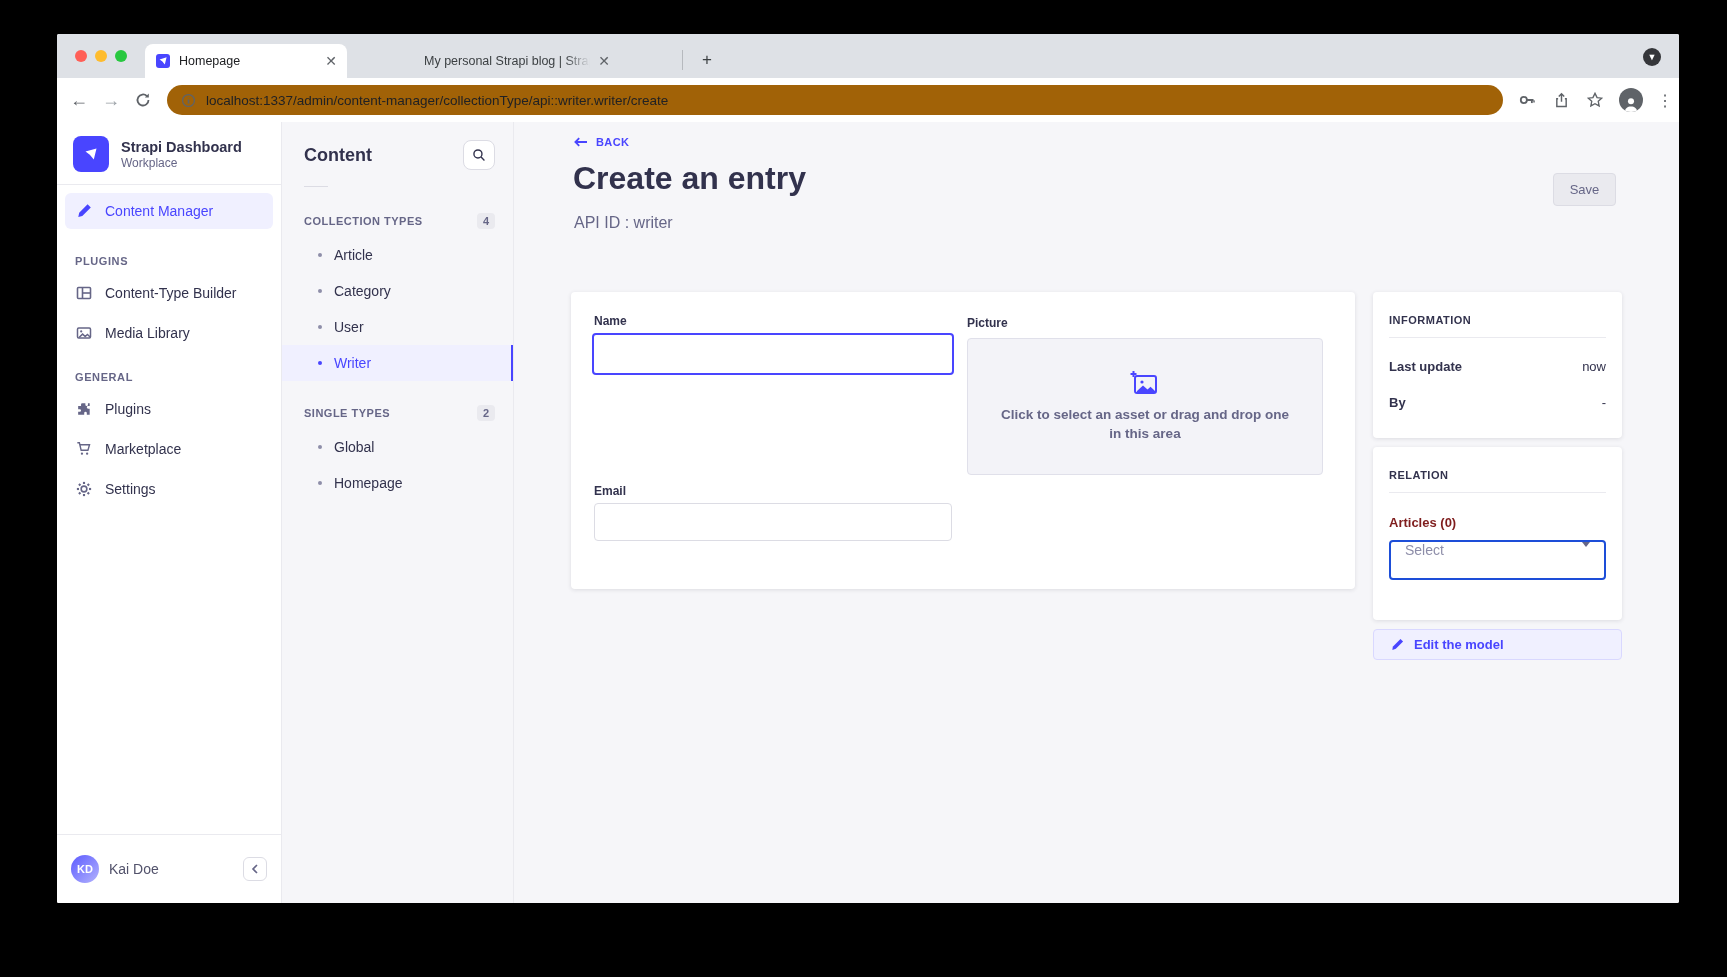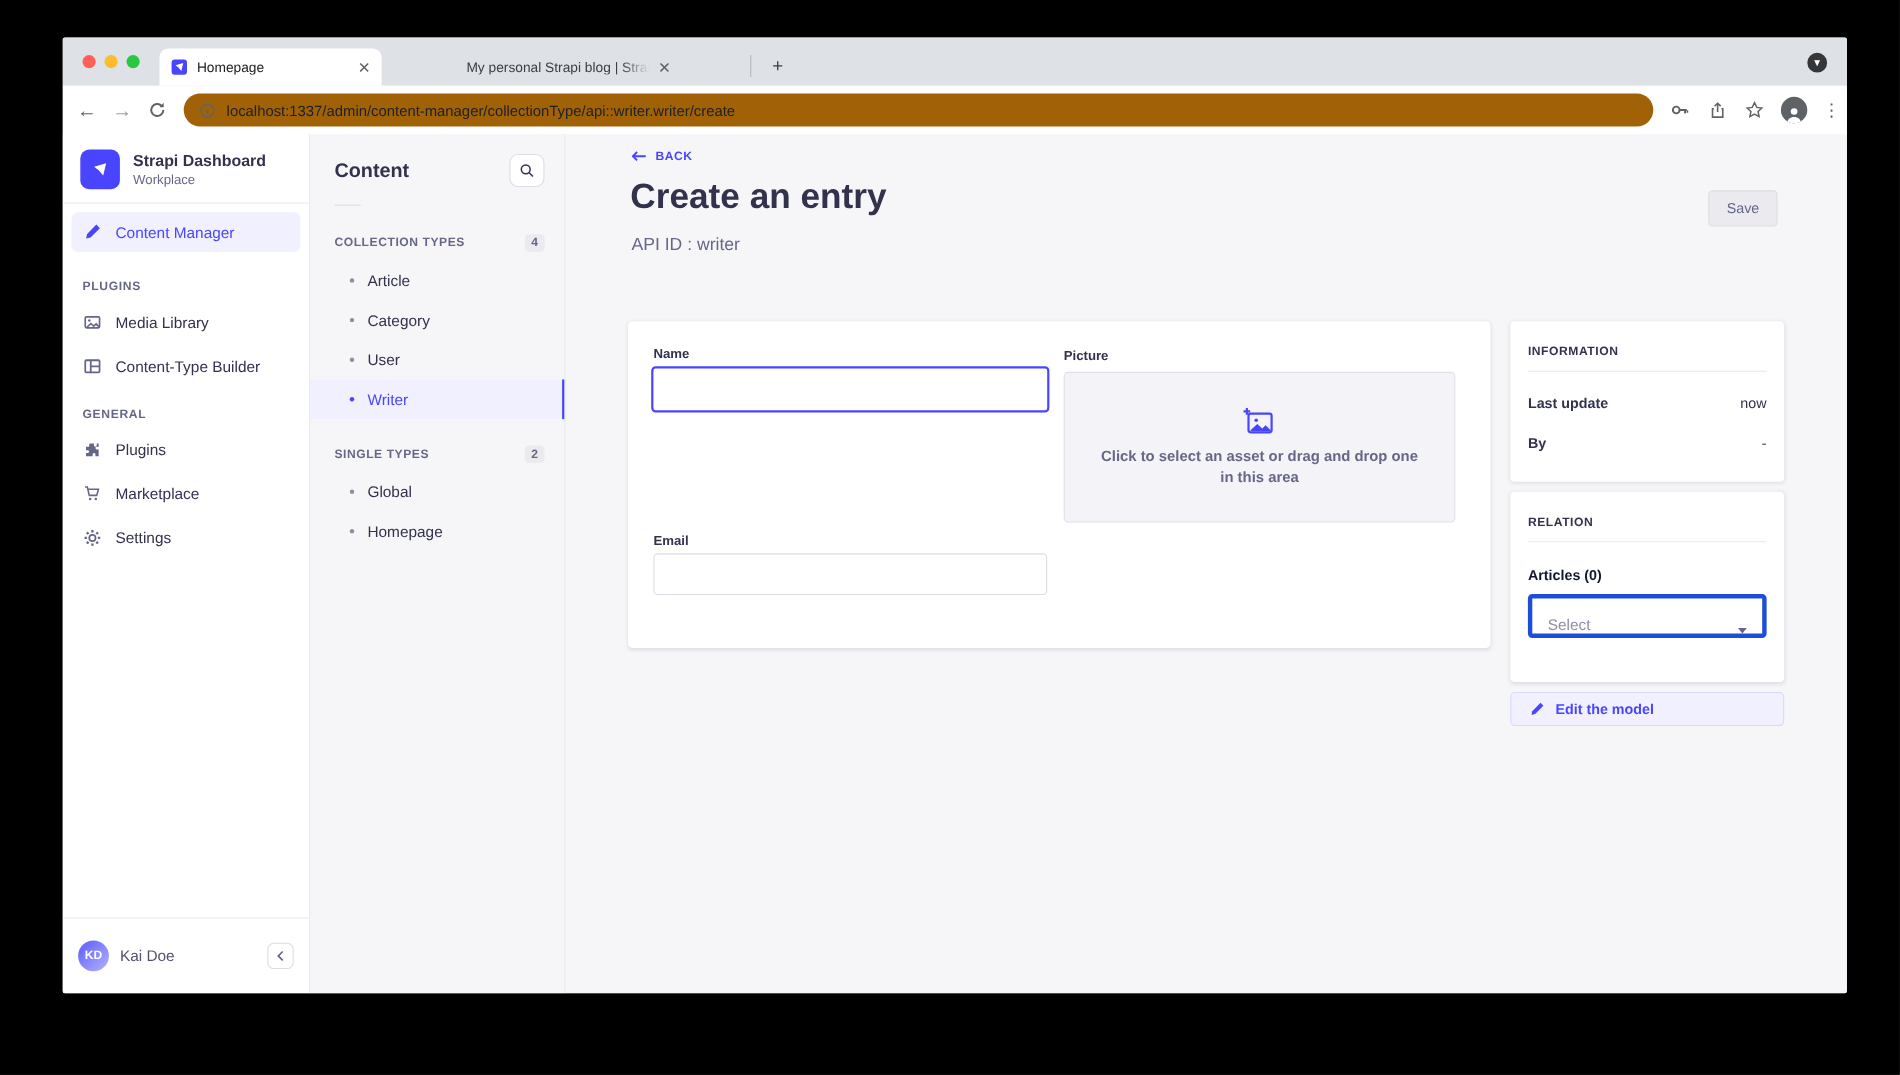--- a/index.html
+++ b/index.html
@@ -110,23 +110,23 @@
 
   
   .rpanel-card { position:absolute; left:859px; width:249px; background:#fff; border-radius:4px; box-shadow:0 1px 4px rgba(33,33,52,.12); padding:0 16px; }
   .rp-info { top:170px; height:146px; }
   .rp-relation { top:325px; height:173px; }
   .rp-title { font-size:11px; font-weight:bold; letter-spacing:.5px; color:#32324d; padding-top:22px; }
   .rp-rule { height:1px; background:#eaeaef; margin-top:11px; }
   .rp-row { display:flex; justify-content:space-between; align-items:center; margin-top:21px; font-size:13px; }
   .rp-row .rp-label { font-weight:bold; color:#32324d; }
   .rp-row .rp-value { color:#32324d; }
-  .rel-field-label { font-size:13px; font-weight:bold; color:#0f172a; margin-top:22px; }
-  .rel-select { margin-top:10px; height:40px; background:#fff; border:4px solid #1d4ed8; border-radius:4px;
-     display:flex; align-items:flex-end; justify-content:space-between; padding:0 14px; font-size:14px; color:#8e8ea9; }
+  .rel-field-label { font-size:13px; font-weight:bold; color:#7f1d1d; margin-top:22px; }
+  .rel-select { margin-top:10px; height:40px; background:#fff; border:2px solid #1d4ed8; border-radius:4px;
+     display:flex; align-items:flex-start; justify-content:space-between; padding:0 14px; font-size:14px; color:#8e8ea9; }
   .caret-down { width:0; height:0; border-left:4px solid transparent; border-right:4px solid transparent; border-top:5px solid #666687; }
   .panel-btn { position:absolute; left:859px; width:249px; height:31px; background:#f0f0ff; border:1px solid #d9d8ff;
      border-radius:4px; display:flex; align-items:center; gap:10px; padding:0 16px; color:#4945ff; font-size:13px; font-weight:bold; }
   .pb-edit { top:507px; }
   .pb-configure { top:549px; }
   .pb-icon { width:14px; height:14px; display:flex; align-items:center; justify-content:center; color:#4945ff; flex:0 0 auto; }
 
   svg { display:block; }
 </style>
 </head>
@@ -235,37 +235,37 @@
             <svg width="16" height="16" viewBox="0 0 16 16" fill="currentColor">
                 <path d="M11.6 1.2l3.2 3.2-8.5 8.5-4 1 .9-4.1 8.4-8.6zM10.5 4l1.6 1.6"></path>
               </svg>
           </span>
           <span>Content Manager</span>
         </div>
 
         <div class="sb-section">PLUGINS</div>
         <div class="sb-item">
           <span class="nicon">
+            <svg width="16" height="16" viewBox="0 0 16 16" fill="none" stroke="currentColor" stroke-width="1.6">
+                <rect x="1.5" y="2.5" width="13" height="11" rx="1"></rect>
+                <line x1="6.5" y1="2.5" x2="6.5" y2="13.5"></line>
+                <line x1="6.5" y1="8" x2="14.5" y2="8"></line>
+              </svg>
+          </span>
+          <span>Content-Type Builder</span>
+        </div>
+        <div class="sb-item">
+          <span class="nicon">
             <svg width="16" height="16" viewBox="0 0 16 16" fill="none" stroke="currentColor" stroke-width="1.5">
                 <rect x="1.5" y="3" width="13" height="10" rx="1.2"></rect>
                 <circle cx="5.2" cy="6.4" r="1.1" fill="currentColor" stroke="none"></circle>
                 <path d="M3 12.5l3.6-3.4 2.6 2.4 2.2-2 3 2.8"></path>
               </svg>
           </span>
           <span>Media Library</span>
-        </div>
-        <div class="sb-item">
-          <span class="nicon">
-            <svg width="16" height="16" viewBox="0 0 16 16" fill="none" stroke="currentColor" stroke-width="1.6">
-                <rect x="1.5" y="2.5" width="13" height="11" rx="1"></rect>
-                <line x1="6.5" y1="2.5" x2="6.5" y2="13.5"></line>
-                <line x1="6.5" y1="8" x2="14.5" y2="8"></line>
-              </svg>
-          </span>
-          <span>Content-Type Builder</span>
         </div>
 
         <div class="sb-section">GENERAL</div>
         <div class="sb-item">
           <span class="nicon">
             <svg width="16" height="16" viewBox="0 0 20 20" fill="currentColor">
                 <path d="M8 2h4v2.2a1.8 1.8 0 1 0 3.6 0V2H18v4h-2.2a1.8 1.8 0 1 0 0 3.6H18V18h-4v-2.2a1.8 1.8 0 1 0-3.6 0V18H2v-4h2.2a1.8 1.8 0 1 0 0-3.6H2V6h4V3.8A1.8 1.8 0 0 1 8 2z" transform="scale(0.9) translate(1,1)"></path>
               </svg>
           </span>
           <span>Plugins</span>

